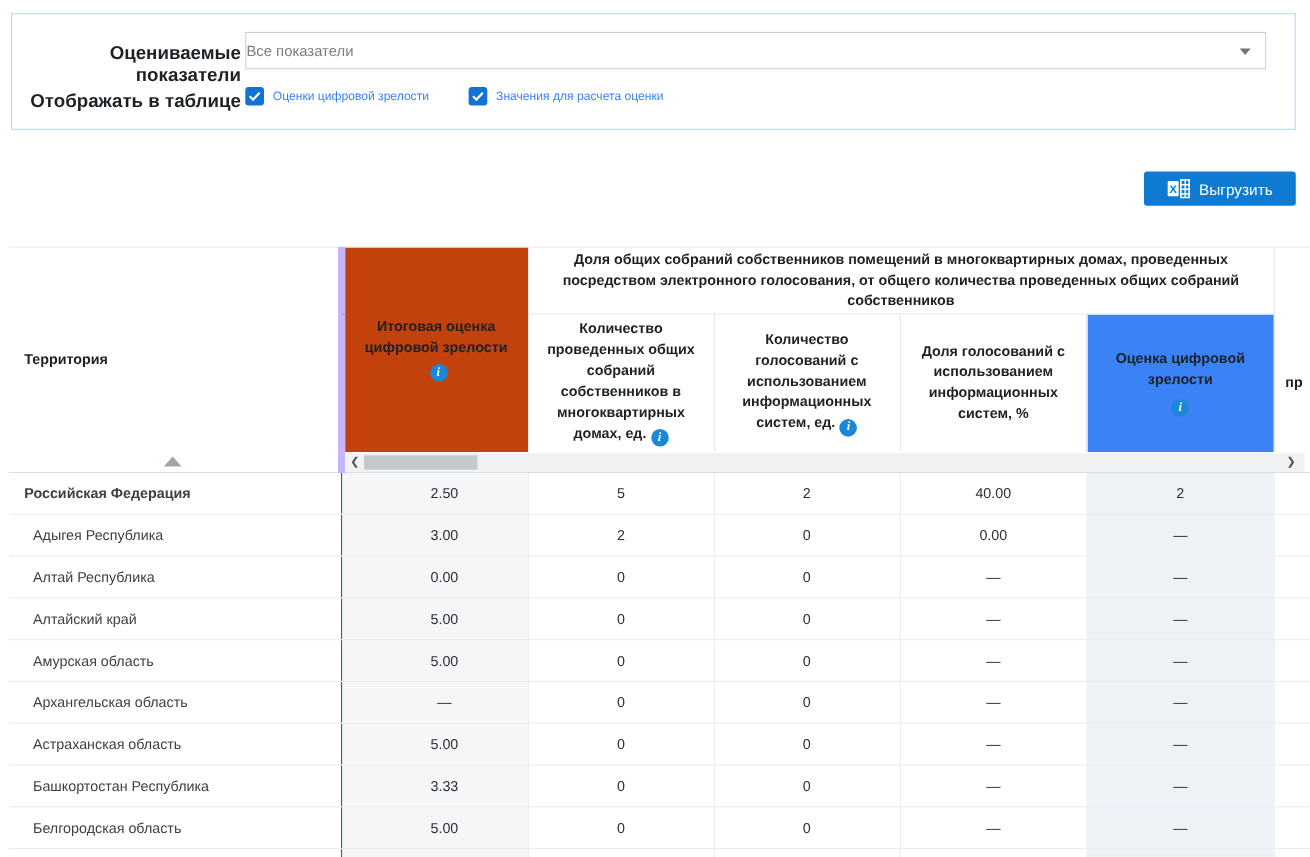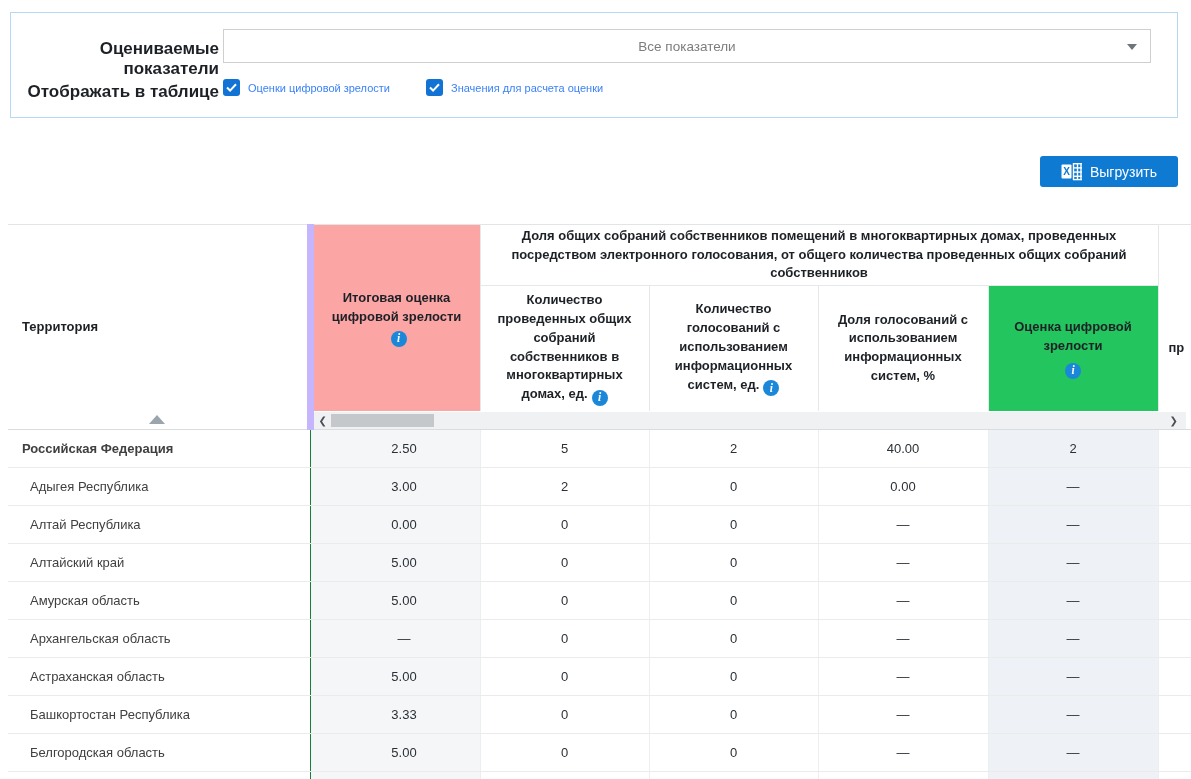--- a/index.html
+++ b/index.html
@@ -9,21 +9,21 @@
 
   
   .filter-panel { position:absolute; left:10px; top:12px; width:1168px; height:106px;
                   border:1px solid #b5d9f2; background:#fff; }
   .f-label { position:absolute; left:0; width:208px; text-align:right;
              font-weight:bold; font-size:17px; color:#1d2126; }
   .f-label-1 { top:26px; }
   .f-label-2 { top:69px; }
   .dd { position:absolute; left:212px; top:16px; width:928px; height:34px;
         border:1px solid #cfcfcf; border-radius:0; background:#fff;
-        display:flex; align-items:center; justify-content:center; cursor:pointer; }
+        display:flex; align-items:center; cursor:pointer; }
   .dd-value { font-size:13.5px; color:#7d7d7d; }
   .dd-caret { position:absolute; right:13px; top:14px; width:0; height:0;
               border-left:5px solid transparent; border-right:5px solid transparent;
               border-top:6px solid #6e7479; }
   .cb { position:absolute; top:66px; width:17px; height:17px; border-radius:3px;
         background:#1273d4; display:flex; align-items:center; justify-content:center; cursor:pointer; }
   .cb svg { width:11px; height:9px; }
   .cb-label { position:absolute; top:69px; font-size:11px; color:#3b82f6; }
   .cb1 { left:212px; } .cb1-label { left:237px; }
   .cb2 { left:415px; } .cb2-label { left:440px; }
@@ -39,27 +39,27 @@
   .table-wrap { position:absolute; left:8px; top:224px; width:1183px; height:555px; overflow:hidden; }
   table { width:1270px; table-layout:fixed; border-collapse:collapse; }
   col.c1{width:302px} col.c2{width:170px} col.c3{width:169px} col.c4{width:169px}
   col.c5{width:170px} col.c6{width:170px} col.c7{width:120px}
 
   td,th { font-size:13px; vertical-align:middle; }
   .hdr { font-weight:bold; color:#1d2126; text-align:center; line-height:1.45; }
   .th-terr { position:relative; vertical-align:middle; text-align:left; padding-left:14px;
              background:#fff; border-top:1px solid #e2e5e8; border-bottom:1px solid #d9dde0;
              border-right:7px solid #c4b5fd; }
-  .th-total { background:#fca5a5; border-top:1px solid #e2e5e8; border-right:1px solid #e4e8eb;
+  .th-total { background:#c2410c; border-top:1px solid #e2e5e8; border-right:1px solid #e4e8eb;
               padding:0 16px; }
   .th-group { height:61px; background:#fff; border-top:1px solid #e2e5e8;
               border-bottom:1px solid #e4e8eb; border-right:1px solid #e4e8eb; padding:0 28px; }
   .th-partial-top { background:#fff; border-top:1px solid #e2e5e8; }
   .th-sub { height:125px; padding:0 13px; border-right:1px solid #e4e8eb; background:#fff; }
-  .th-sub.tint { background:#22c55e; }
+  .th-sub.tint { background:#3b82f6; }
   .th-partial-sub { text-align:left; padding-left:10px; font-weight:bold; background:#fff; }
   .sort-arrow { position:absolute; left:141px; bottom:5px; width:0; height:0; cursor:pointer;
                 border-left:8px solid transparent; border-right:8px solid transparent;
                 border-bottom:9px solid #9aa5ad; }
 
   .info-icon { display:inline-flex; align-items:center; justify-content:center;
                width:16px; height:16px; border-radius:50%; background:#1b87d9;
                color:#fff; font-family:"Liberation Serif",serif; font-style:italic;
                font-weight:bold; font-size:11.5px; vertical-align:-3px; margin-left:4px; cursor:pointer; }
   .icon-line { margin-top:3px; }

